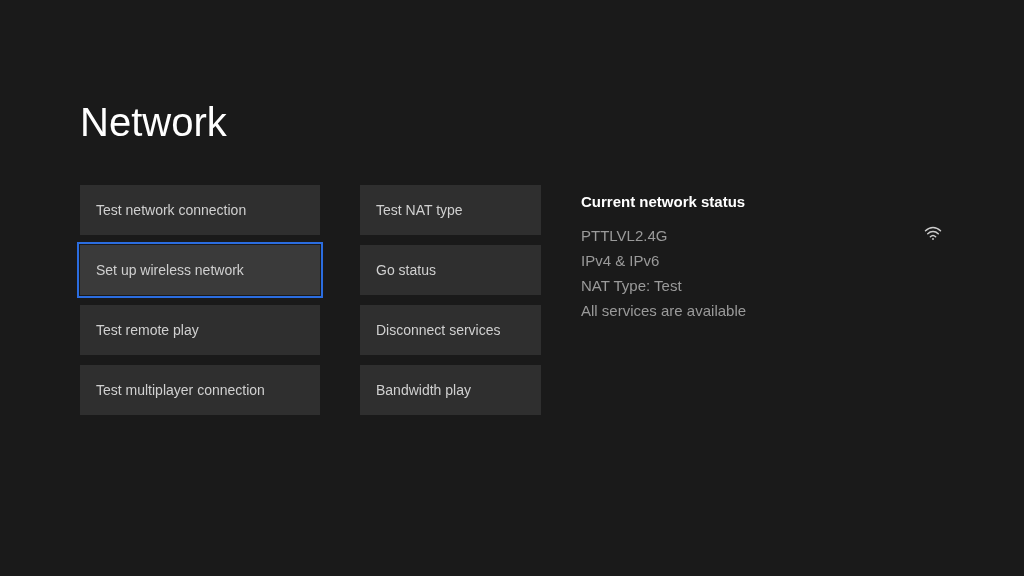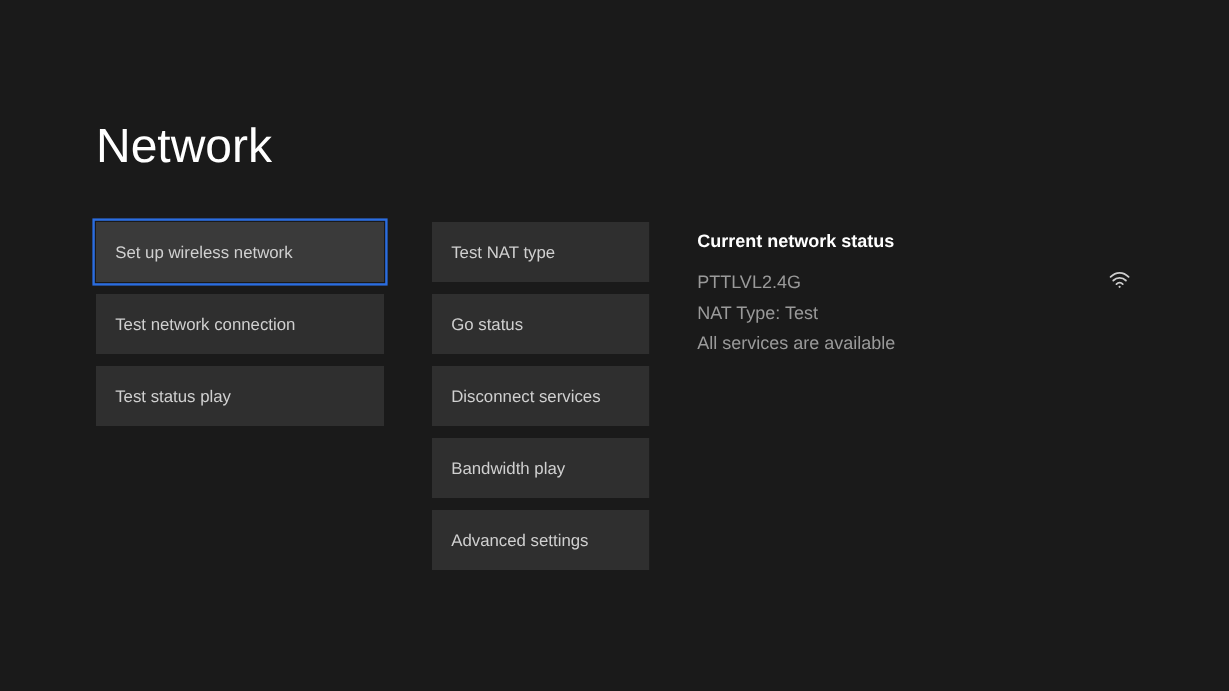--- a/index.html
+++ b/index.html
@@ -82,46 +82,47 @@
   </style>
 </head>
 <body>
 
 <div class="page">
   <h1 class="title">Network</h1>
 
   <div class="content">
 
     <div class="column col-left">
+      <button class="tile">Test network connection</button>
       <button class="tile focused">Set up wireless network</button>
-      <button class="tile">Test network connection</button>
-      <button class="tile">Test status play</button>
+      <button class="tile">Test remote play</button>
+      <button class="tile">Test multiplayer connection</button>
     </div>
 
     <div class="column col-mid">
       <button class="tile">Test NAT type</button>
       <button class="tile">Go status</button>
       <button class="tile">Disconnect services</button>
       <button class="tile">Bandwidth play</button>
-      <button class="tile">Advanced settings</button>
     </div>
 
     <div class="status-panel">
       <div class="status-title">Current network status</div>
 
       <div class="status-row">
         <span class="status-line" style="margin-bottom:0">PTTLVL2.4G</span>
         <span class="wifi-icon">
           <svg width="18" height="14" viewBox="0 0 24 18" fill="none" stroke="currentColor" stroke-width="2" stroke-linecap="round">
             <path d="M2 6 C8 0, 16 0, 22 6"></path>
             <path d="M5 10 C9 6, 15 6, 19 10"></path>
             <path d="M8.5 14 C10.5 12, 13.5 12, 15.5 14"></path>
             <circle cx="12" cy="17" r="1.2" fill="currentColor" stroke="none"></circle>
           </svg>
         </span>
       </div>
 
+      <div class="status-line">IPv4 &amp; IPv6</div>
       <div class="status-line">NAT Type: Test</div>
       <div class="status-line status-gap">All services are available</div>
     </div>
 
   </div>
 </div>
 
 </body></html>

